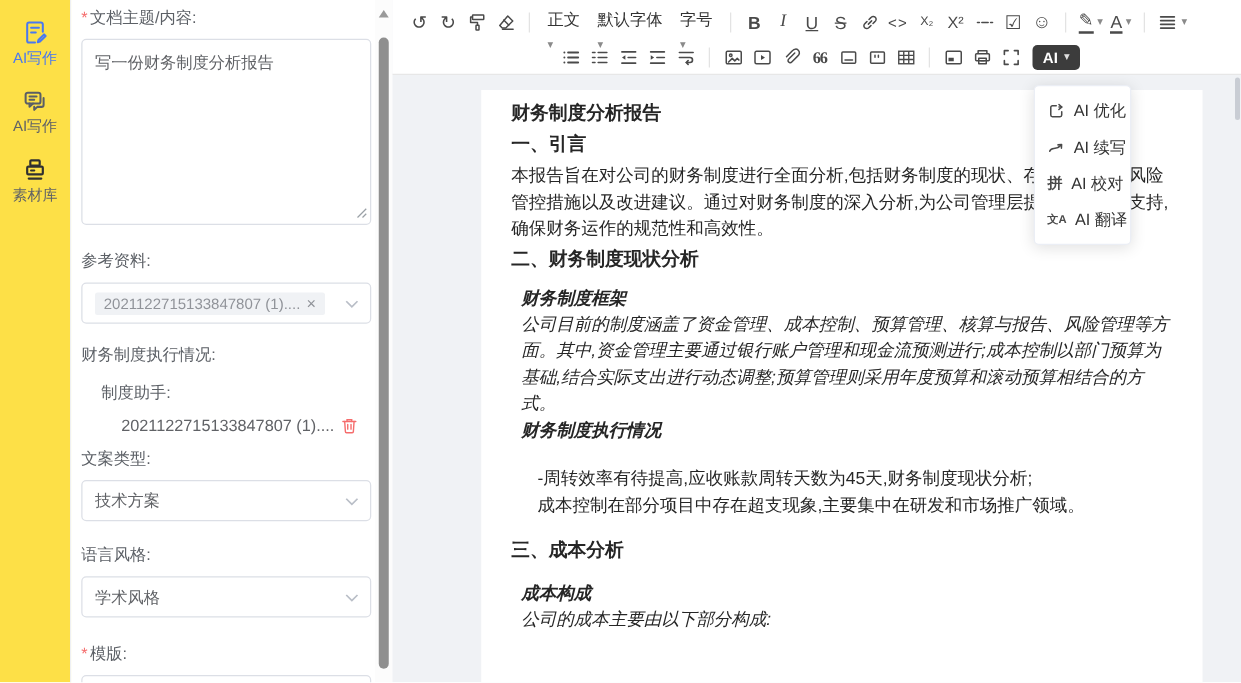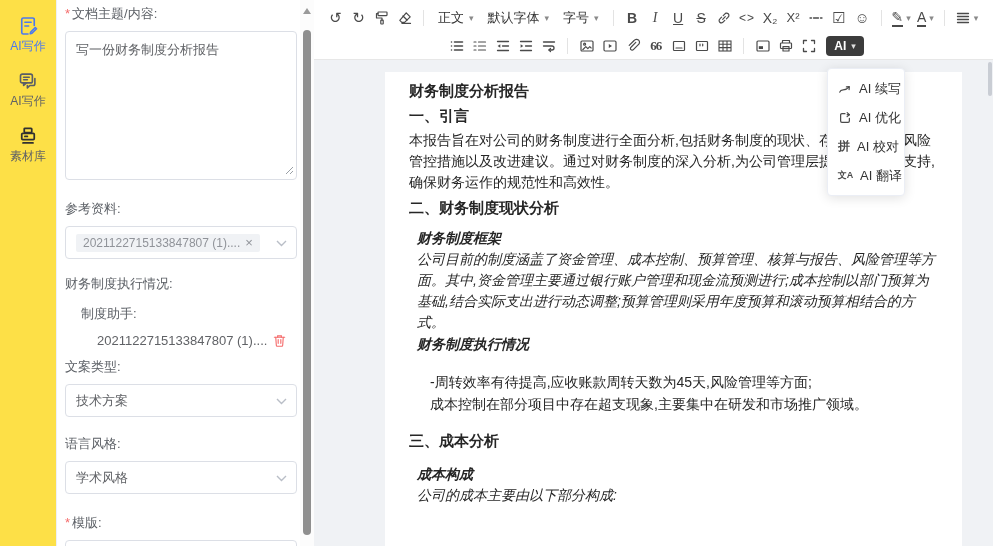--- a/index.html
+++ b/index.html
@@ -56,22 +56,22 @@
   
   .editor { position:absolute; left:314px; top:0; right:0; height:100%; background:#f0f2f5; }
   .toolbar { height:60px; background:#fff; border-bottom:1px solid #e7e7e7; padding:2px 8px 0 10px; }
   .t-row1 { height:31px; display:flex; align-items:center; }
   .t-row2 { height:25px; display:flex; align-items:center; justify-content:center; }
   .t-btn { display:inline-flex; align-items:center; justify-content:center;
            min-width:21px; height:22px; padding:0 2px; margin:0 1px; border-radius:3px;
            color:#4a4a4a; font-size:14px; cursor:pointer; white-space:nowrap; }
   .t-btn.glyph { font-size:15px; }
   .t-sep { width:1px; height:16px; background:#e3e3e3; margin:0 7px; }
-  .t-select { display:inline-flex; align-items:center; gap:5px; padding:0 7px;
-              font-size:13px; color:#333; height:22px; cursor:pointer; }
+  .t-select { display:inline-flex; gap:5px; padding:0 7px;
+              font-size:13px; color:#333; height:22px; cursor:pointer;flex-direction:column; }
   .caret { font-size:9px; color:#8a8a8a; }
   .b { font-weight:bold; }
   .i { font-style:italic; font-family:"Liberation Serif","DejaVu Serif",serif; }
   .u { text-decoration:underline; }
   .s { text-decoration:line-through; }
   .color-btn { display:inline-flex; align-items:center; gap:3px; }
   .quote66 { font-family:"Liberation Serif","DejaVu Serif",serif; font-weight:bold; font-size:13px; letter-spacing:-1px; }
   .ai-btn { display:inline-flex; align-items:center; gap:5px; background:#3c3c3c; color:#fff;
             border-radius:4px; padding:3px 8px; font-size:12px; font-weight:bold;
             margin-left:6px; cursor:pointer; }
@@ -258,21 +258,21 @@
         <span class="t-btn u">U</span>
         <span class="t-btn s">S</span>
         <span class="t-btn">
           <svg width="16" height="16" viewBox="0 0 16 16" fill="none" stroke="#4a4a4a" stroke-width="1.2" stroke-linecap="round" stroke-linejoin="round">
             <path d="M6.7 9.3l2.6-2.6"></path>
             <path d="M5.6 7.2L4.1 8.7a2.3 2.3 0 1 0 3.2 3.2l1.5-1.5"></path>
             <path d="M10.4 8.8l1.5-1.5a2.3 2.3 0 1 0-3.2-3.2L7.2 5.6"></path>
           </svg>
         </span>
         <span class="t-btn" style="font-size:12px; letter-spacing:1px;">&lt;&gt;</span>
-        <span class="t-btn" style="font-size:14px;">X₂</span>
+        <span class="t-btn" style="font-size:10px;">X₂</span>
         <span class="t-btn" style="font-size:13px;">X²</span>
         <span class="t-btn">
           <svg width="16" height="16" viewBox="0 0 16 16" stroke="#4a4a4a" stroke-width="1.3" stroke-linecap="round">
               <path d="M2 8h1.5M5.5 8h5M12.5 8H14"></path>
             </svg>
         </span>
         <span class="t-btn glyph">☑</span>
         <span class="t-btn glyph">☺</span>
         <span class="t-sep"></span>
         <span class="t-btn color-btn">
@@ -392,52 +392,52 @@
         <div class="doc-title">财务制度分析报告</div>
         <div class="doc-h">一、引言</div>
         <p class="doc-p">本报告旨在对公司的财务制度进行全面分析,包括财务制度的现状、存在的问题、风险管控措施以及改进建议。通过对财务制度的深入分析,为公司管理层提供科学决策支持,确保财务运作的规范性和高效性。</p>
         <div class="doc-h" style="margin-top:4px;">二、财务制度现状分析</div>
         <div class="sub">
           <div class="sub-h">财务制度框架</div>
           <p class="doc-p">公司目前的制度涵盖了资金管理、成本控制、预算管理、核算与报告、风险管理等方面。其中,资金管理主要通过银行账户管理和现金流预测进行;成本控制以部门预算为基础,结合实际支出进行动态调整;预算管理则采用年度预算和滚动预算相结合的方式。</p>
           <div class="sub-h tight">财务制度执行情况</div>
         </div>
         <div class="blist">
-          <div>-周转效率有待提高,应收账款周转天数为45天,风险管理等方面;</div>
+          <div>-周转效率有待提高,应收账款周转天数为45天,财务制度现状分析;</div>
           <div>成本控制在部分项目中存在超支现象,主要集中在研发和市场推广领域。</div>
         </div>
         <div class="doc-h gap-top">三、成本分析</div>
         <div class="sub mt12">
           <div class="sub-h tight">成本构成</div>
           <p class="doc-p">公司的成本主要由以下部分构成:</p>
         </div>
 
       </div>
 
       <div class="ai-menu">
-        <div class="item">
-          <span class="ic">
-            <svg width="14" height="14" viewBox="0 0 16 16" fill="none" stroke="#4a4a4a" stroke-width="1.4" stroke-linecap="round" stroke-linejoin="round">
-              <path d="M2 11.5C3.5 6.5 7.5 11.5 12.5 5.8"></path>
-                <path d="M9.6 5.6l3.3-.3-.2 3.3"></path>
-            </svg>
-          </span>
-          <span>AI 续写</span>
-        </div>
         <div class="item">
           <span class="ic">
             <svg width="14" height="14" viewBox="0 0 16 16" fill="none" stroke="#4a4a4a" stroke-width="1.4" stroke-linecap="round" stroke-linejoin="round">
               <path d="M13 8.5v3A1.5 1.5 0 0 1 11.5 13h-7A1.5 1.5 0 0 1 3 11.5v-7A1.5 1.5 0 0 1 4.5 3H8"></path>
               <path d="M10.5 1.8L13 4.2l-2.6 2.2"></path>
                 <path d="M13 4.2h-2.5"></path>
             </svg>
           </span>
           <span>AI 优化</span>
         </div>
         <div class="item">
+          <span class="ic">
+            <svg width="14" height="14" viewBox="0 0 16 16" fill="none" stroke="#4a4a4a" stroke-width="1.4" stroke-linecap="round" stroke-linejoin="round">
+              <path d="M2 11.5C3.5 6.5 7.5 11.5 12.5 5.8"></path>
+                <path d="M9.6 5.6l3.3-.3-.2 3.3"></path>
+            </svg>
+          </span>
+          <span>AI 续写</span>
+        </div>
+        <div class="item">
           <span class="ic">拼</span>
           <span>AI 校对</span>
         </div>
         <div class="item">
           <span class="ic" style="font-size:9px; letter-spacing:0;">文A</span>
           <span>AI 翻译</span>
         </div>
       </div>
 
       <div class="e-thumb"></div>

